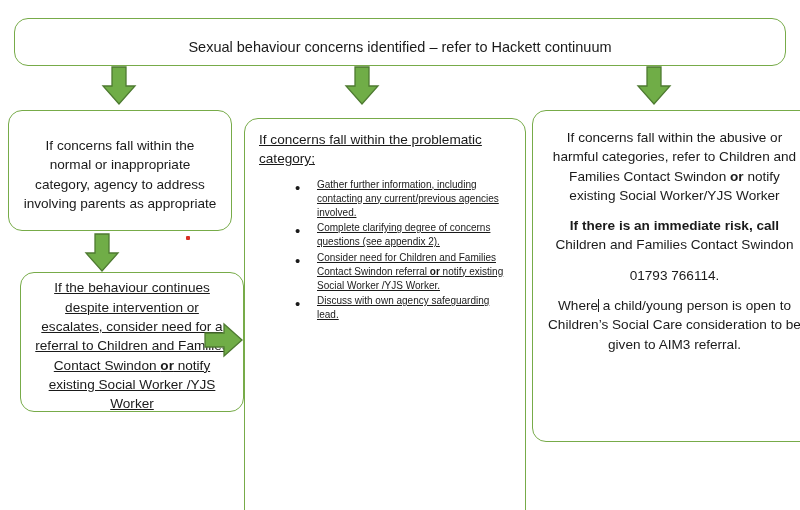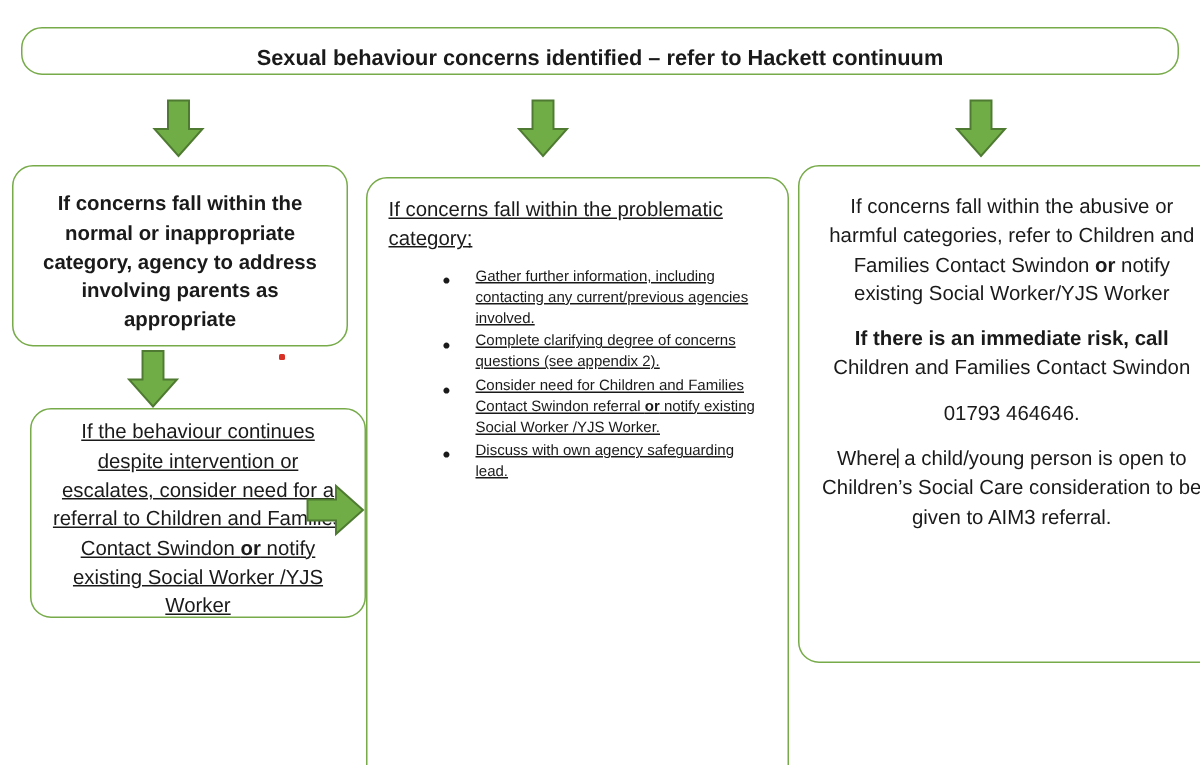--- a/index.html
+++ b/index.html
@@ -99,21 +99,21 @@
     background: #1a1a1a;
     vertical-align: -2px;
     margin: 0 0px;
   }
 </style>
 </head>
 <body>
 
 <div id="canvas">
 
-  <div class="box title-box" style="left:14px; top:18px; width:772px; height:32px;font-weight:bold;">
+  <div class="box title-box" style="left:14px; top:18px; width:772px; height:48px;">
     <div class="box-inner" style="display:flex;align-items:center;justify-content:center;height:100%;">
       <div>Sexual behaviour concerns identified – refer to Hackett continuum</div>
     </div>
   </div>
 
   <div class="arrow" style="left:101px; top:66px;">
     <svg width="36" height="40" viewBox="0 0 36 40">
       <polygon points="11,1 25,1 25,20 34,20 18,38 2,20 11,20" fill="#70ad47" stroke="#4e7a31" stroke-width="1.3"></polygon>
     </svg>
   </div>
@@ -124,21 +124,21 @@
     </svg>
   </div>
 
   <div class="arrow" style="left:636px; top:66px;">
     <svg width="36" height="40" viewBox="0 0 36 40">
       <polygon points="11,1 25,1 25,20 34,20 18,38 2,20 11,20" fill="#70ad47" stroke="#4e7a31" stroke-width="1.3"></polygon>
     </svg>
   </div>
 
   <div class="box" style="left:8px; top:110px; width:224px; height:121px;">
-    <div class="box-inner center-text" style="display:flex;align-items:center;justify-content:center;height:100%;padding:4px 14px;font-weight:bold;">
+    <div class="box-inner center-text" style="display:flex;align-items:center;justify-content:center;height:100%;padding:4px 14px;">
       <div>If concerns fall within the normal or inappropriate category, agency to address involving parents as appropriate</div>
     </div>
   </div>
 
   <div class="red-dot" style="left:186px; top:236px;"></div>
 
   <div class="arrow" style="left:84px; top:233px;">
     <svg width="36" height="40" viewBox="0 0 36 40">
       <polygon points="11,1 25,1 25,20 34,20 18,38 2,20 11,20" fill="#70ad47" stroke="#4e7a31" stroke-width="1.3"></polygon>
     </svg>
@@ -165,20 +165,20 @@
         <li><span>Consider need for Children and Families Contact Swindon referral </span><b>or</b><span> notify existing Social Worker /YJS Worker.</span></li>
         <li><span>Discuss with own agency safeguarding lead.</span></li>
       </ul>
     </div>
   </div>
 
   <div class="box" style="left:532px; top:110px; width:285px; height:332px;">
     <div class="box-inner center-text" style="padding:17px 12px 8px 12px;">
       <div class="para"><span>If concerns fall within the abusive or harmful categories, refer to Children and Families Contact Swindon </span><b>or</b><span> notify existing Social Worker/YJS Worker</span></div>
       <div class="para"><b>If there is an immediate risk, call</b><span> Children and Families Contact Swindon</span></div>
-      <div class="para"><span>01793 464646.</span></div>
+      <div class="para"><span>01793 766114.</span></div>
       <div class="para">
         <span>Where</span><span class="caret"></span><span> a child/young person is open to Children’s Social Care consideration to be given to AIM3 referral.</span>
       </div>
     </div>
   </div>
 
 </div>
 
 </body></html>

